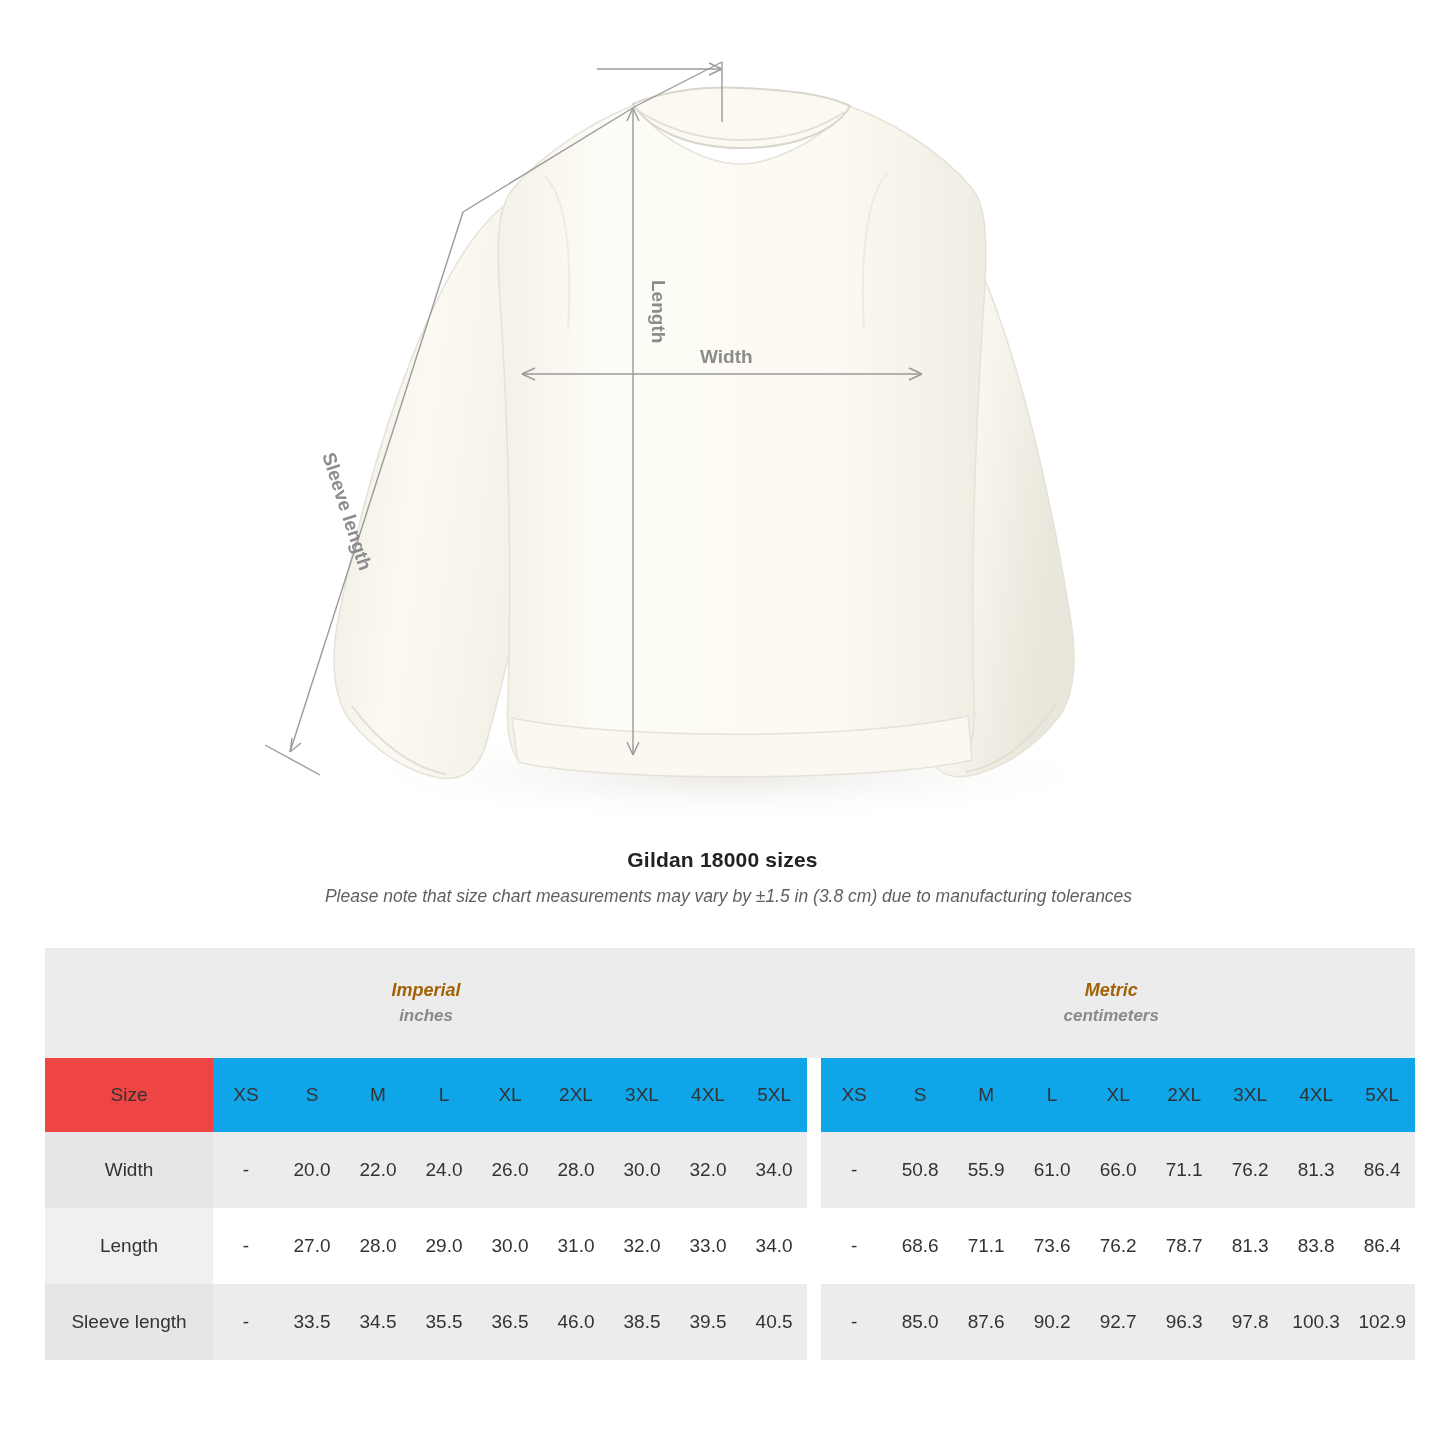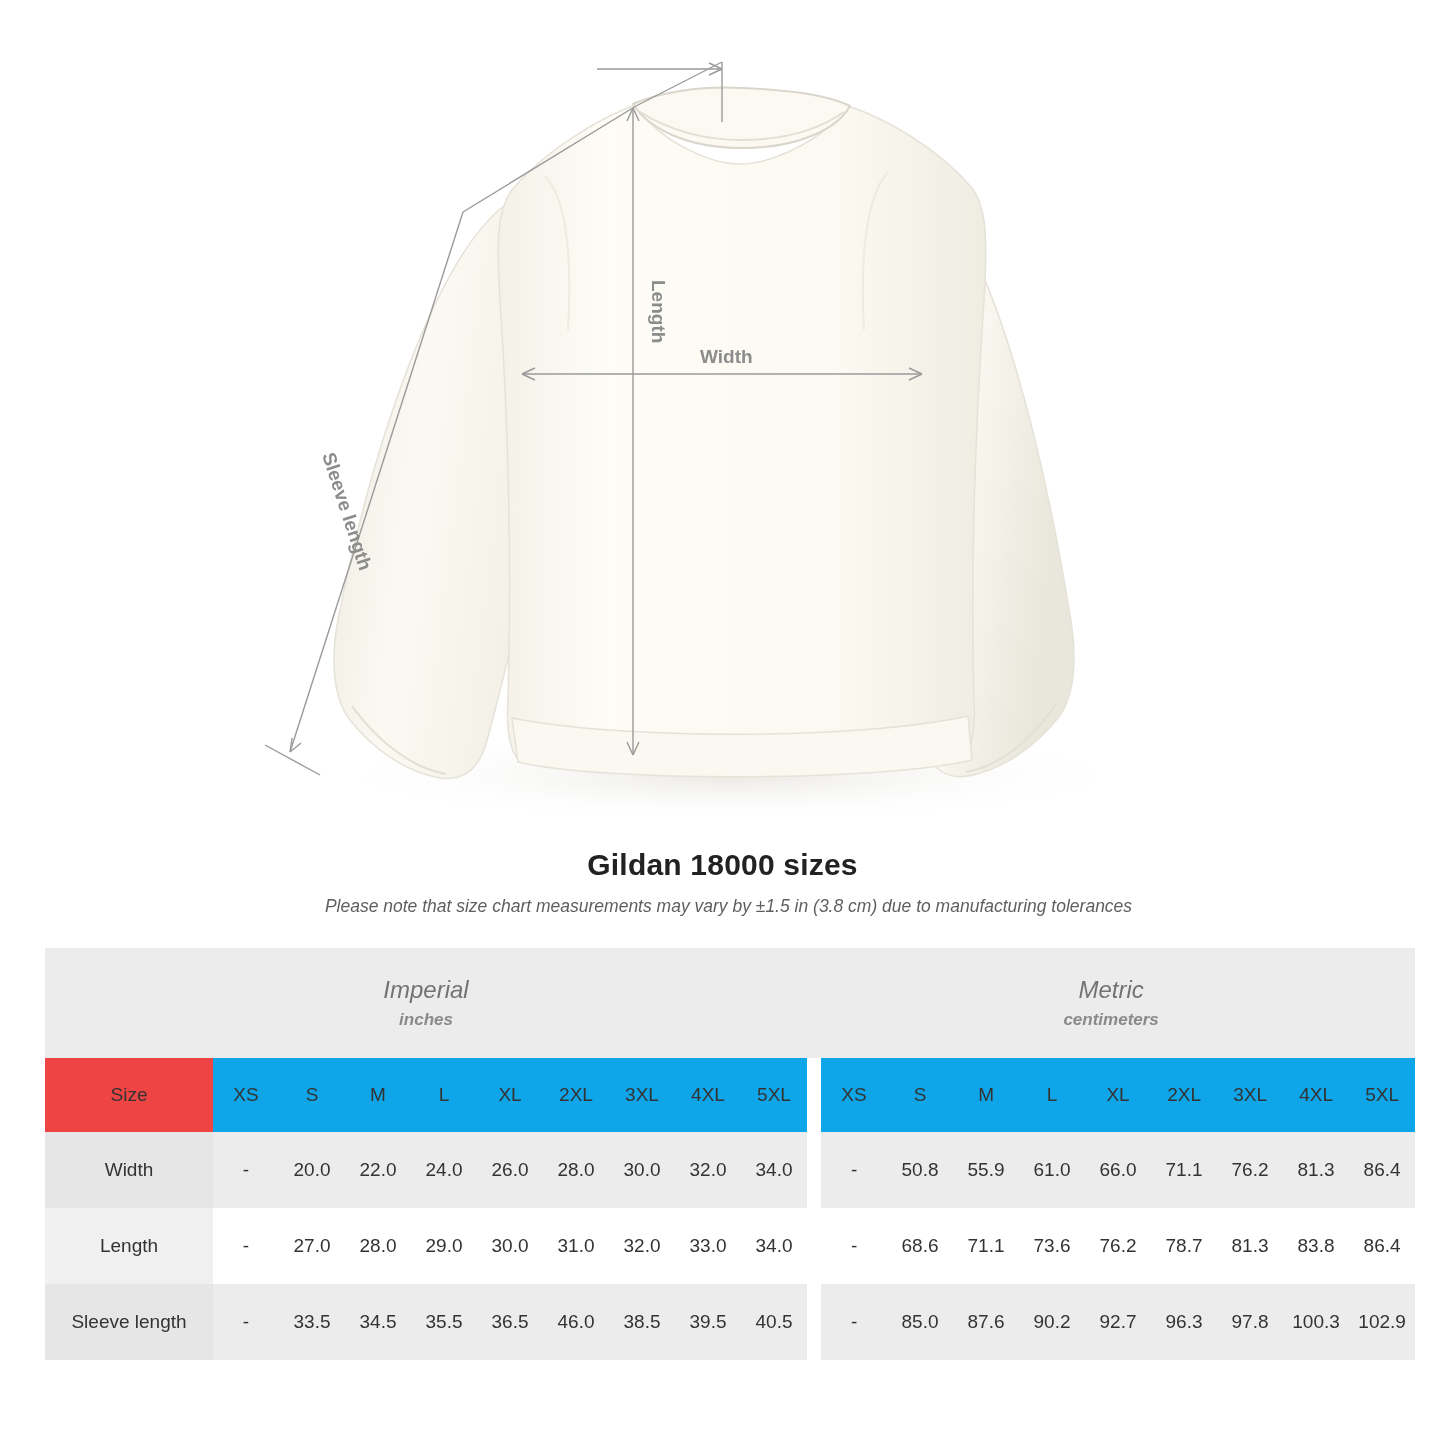--- a/index.html
+++ b/index.html
@@ -28,21 +28,21 @@
   }
   .illustration svg {
     position: absolute;
     left: 0;
     top: 0;
   }
 
   
   .chart-title {
     text-align: center;
-    font-size: 30px;
+    font-size: 21px;
     font-weight: bold;
     color: #222222;
     margin: 18px 0 0 0;
     letter-spacing: 0.2px;
   }
   .chart-note {
     text-align: center;
     font-size: 17.5px;
     font-style: italic;
     color: #5f5f5f;
@@ -68,24 +68,24 @@
     color: #333333;
     font-weight: normal;
     border: none;
   }
   .unit-head td {
     background: #ececec;
     height: 110px;
     padding: 0;
   }
   .unit-title {
-    font-size: 24px;
+    font-size: 18px;
     font-style: italic;
-    font-weight: normal;
-    color: #737373;
+    font-weight: bold;
+    color: #a16207;
     line-height: 1.15;
   }
   .unit-sub {
     font-size: 17px;
     font-style: italic;
     color: #8a8a8a;
     margin-top: 6px;
     font-weight: bold;
   }
   .head-row td {

